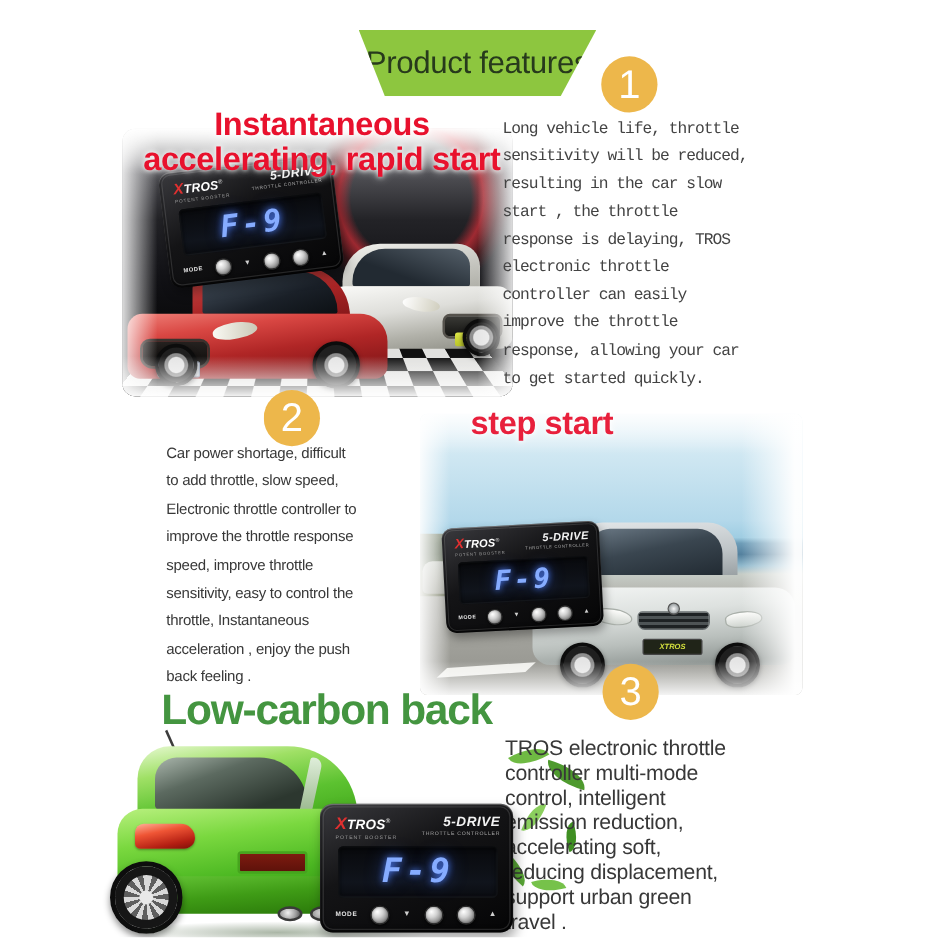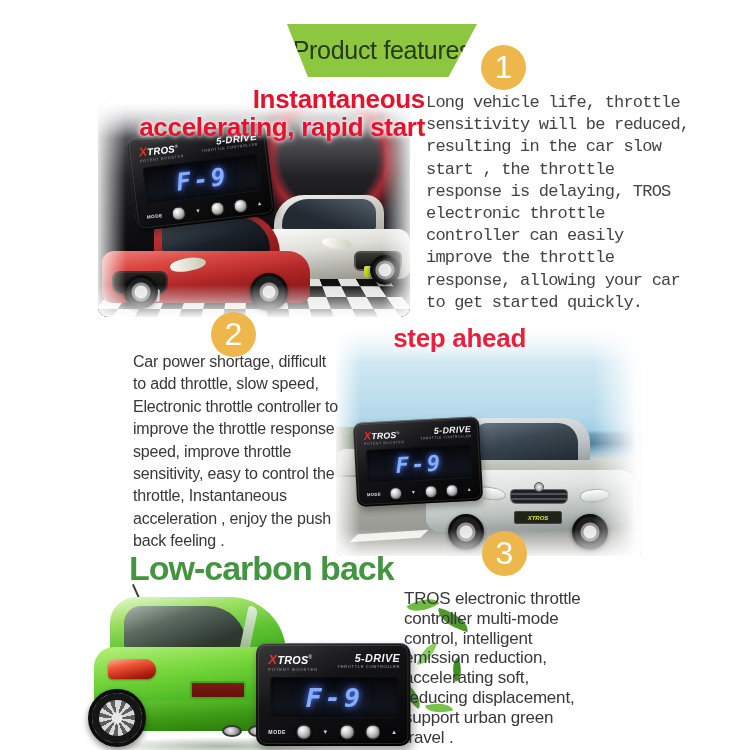--- a/index.html
+++ b/index.html
@@ -16,32 +16,32 @@
   .num-circle { position:absolute; width:45px; height:45px; border-radius:50%;
     background:#edb74b; color:#fff; display:flex; align-items:center; justify-content:center;
     font-size:32px; font-weight:500; z-index:8; }
   .circle1 { left:481px; top:45px; }
   .circle2 { left:211px; top:312px; }
   .circle3 { left:482px; top:531px; }
 
   
   .heading { position:absolute; text-align:center; font-weight:700; z-index:6;
     text-shadow:0 0 4px #fff,0 0 8px rgba(255,255,255,.9); }
-  .heading span { display:block;text-align:right; }
+  .heading span { display:block; }
   .heading1 { left:90px; top:85px; width:335px; font-size:26px; line-height:28px; color:#e8112d; letter-spacing:-.3px; }
   .heading2 { left:341px; top:322px; width:185px; font-size:26px; line-height:32px; color:#e8203c; letter-spacing:-.3px; }
   .heading3-line { position:absolute; font-size:34px; font-weight:700; color:#449540; letter-spacing:-1px; z-index:6;
     text-shadow:0 0 4px #fff; }
   .h3-l1 { left:129px; top:549px; }
   .h3-l2 { left:183px; top:582px; }
 
   
   .body-text { position:absolute; white-space:pre-line; z-index:4; }
-  .body1 { left:426px; top:92px; font-family:"Liberation Mono",monospace; font-size:17px; line-height:22.2px; letter-spacing:-.8px; color:#434343; }
-  .body2 { left:133px; top:351px; font-size:16px; line-height:22.4px; letter-spacing:-.2px; color:#383838; }
+  .body1 { left:402px; top:92px; font-family:"Liberation Mono",monospace; font-size:13px; line-height:22.2px; letter-spacing:-.8px; color:#434343; }
+  .body2 { left:133px; top:351px; font-size:12px; line-height:22.4px; letter-spacing:-.2px; color:#383838; }
   .body3 { left:404px; top:589px; font-size:17px; line-height:19.8px; letter-spacing:-.2px; color:#383838; }
 
   
   .photo1 { position:absolute; left:98px; top:103px; width:312px; height:214px; border-radius:10px; overflow:hidden; z-index:1; }
   .p1-bg { position:absolute; inset:0;
     background:
       radial-gradient(circle 86px at 74% 26%, rgba(230,40,50,0) 48px, rgba(228,48,58,.65) 58px, rgba(150,18,22,.3) 70px, rgba(0,0,0,0) 80px),
       radial-gradient(circle 60px at 30% 18%, rgba(255,255,255,.1) 24px, rgba(0,0,0,0) 58px),
       linear-gradient(180deg,#d6d6d4 0%,#55555a 15%,#232327 34%,#121216 55%,#0a0a0c 72%,#0a0a0a 100%); }
   .p1-checker { position:absolute; left:-14px; right:-14px; bottom:-8px; height:96px;
@@ -314,21 +314,21 @@
       <div class="sd-light sd-light-r"></div>
       <div class="plate sd-plate">XTROS</div>
       <div class="wheel sd-wheel-l"></div>
       <div class="wheel sd-wheel-r"></div>
     </div>
 
     <div class="photo-fade p2-fade"></div>
   </div>
 
   <h2 class="heading heading2">
-    <span>step ahead</span>
+    <span>step start</span>
   </h2>
 
   <div class="device device2">
     <div class="dev-head">
       <div class="brand-wrap">
         <div class="brand-line"><span class="brand-x">X</span><span>TROS</span><span class="brand-reg">®</span></div>
         <div class="brand-sub">POTENT BOOSTER</div>
       </div>
       <div class="model-wrap">
         <div class="model-name">5-DRIVE</div>

